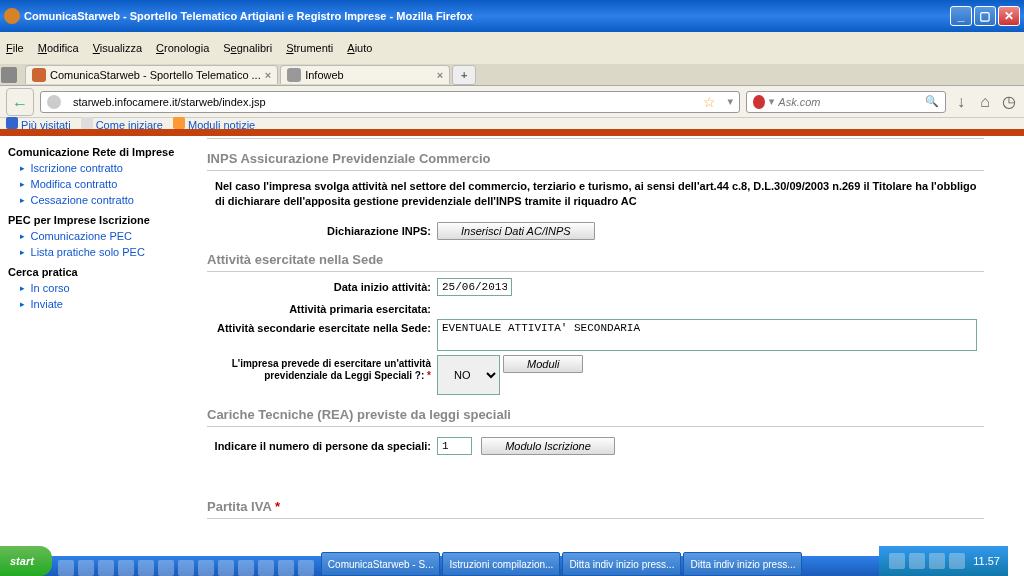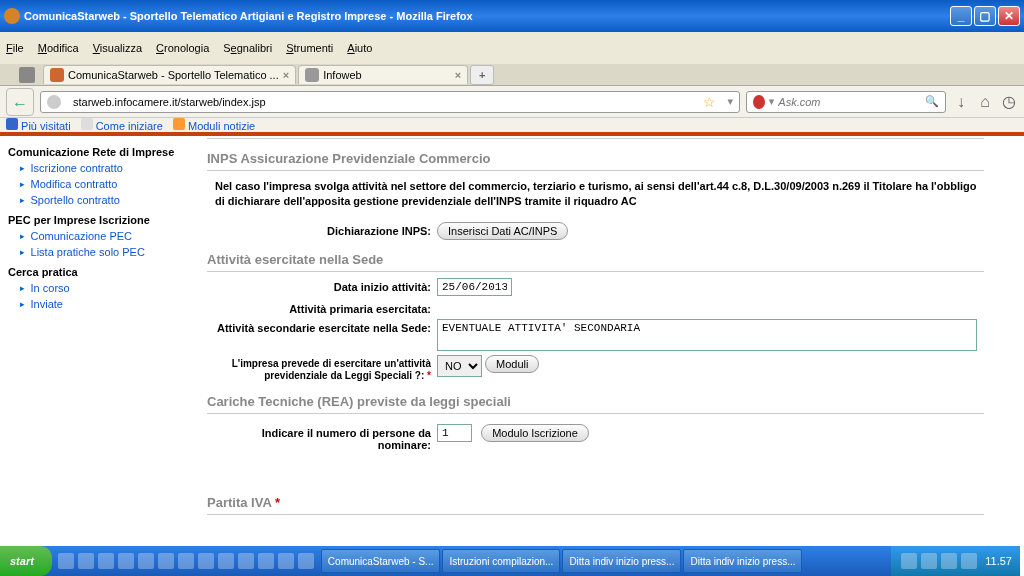--- a/index.html
+++ b/index.html
@@ -9,64 +9,64 @@
 .titlebar-icon { width: 16px; height: 16px; background: #d48427; border-radius: 8px; margin-right: 4px; }
 .titlebar-btns { margin-left: auto; display: flex; gap: 2px; }
 .tbtn { width: 22px; height: 20px; border: 1px solid #fff; border-radius: 3px; display: flex; align-items: center; justify-content: center; font-size: 12px; font-weight: bold; }
 .tbtn.min { background: linear-gradient(#5a9ae2,#2e74c8); }
 .tbtn.max { background: linear-gradient(#5a9ae2,#2e74c8); }
 .tbtn.close { background: linear-gradient(#e88,#c33); }
 
 .menubar { background: #ece9d8; height: 20px; display: flex; align-items: center; padding: 16px 6px; gap: 14px; font-size: 11px; }
 .menubar span u { text-decoration: underline; }
 
-.tabstrip { background: #dcd8c8; height: 22px; display: flex; align-items: center; padding: 0 19px; gap: 2px; border-bottom: 1px solid #aaa; }
+.tabstrip { background: #dcd8c8; height: 22px; display: flex; align-items: center; padding: 0 1px; gap: 2px; border-bottom: 1px solid #aaa; }
 .printicon { width: 16px; height: 16px; background: #888; border-radius: 2px; margin-right: 6px; }
 .tab { background: #f5f3e8; border: 1px solid #bbb; border-bottom: none; border-radius: 4px 4px 0 0; padding: 2px 6px; display: flex; align-items: center; gap: 4px; min-width: 180px; font-size: 11px; }
 .tab .tabicon { width: 14px; height: 14px; background: #c63; border-radius: 3px; }
 .tab .tabclose { margin-left: auto; color: #888; font-weight: bold; cursor: pointer; }
 .addtab { width: 24px; height: 20px; background: #eee; border: 1px solid #bbb; border-radius: 3px; display: flex; align-items: center; justify-content: center; font-weight: bold; color: #666; }
 
 .navbar { background: #f4f2e8; height: 32px; display: flex; align-items: center; padding: 0 6px; gap: 6px; border-bottom: 1px solid #ccc; }
 .backbtn { width: 28px; height: 28px; border: 1px solid #bbb; border-radius: 4px; display: flex; align-items: center; justify-content: center; font-size: 16px; color: #3a7; }
 .urlbar { flex: 1; background: #fff; border: 1px solid #999; border-radius: 3px; height: 22px; display: flex; align-items: center; padding: 0 6px; gap: 12px; }
 .urlbar .globe { width: 14px; height: 14px; background: #ccc; border-radius: 50%; }
 .urlbar input { border: none; outline: none; flex: 1; font-size: 11px; }
 .urlbar .star { color: #fa3; font-size: 14px; }
 .urlbar .dd { color: #888; }
 .searchbar { width: 200px; background: #fff; border: 1px solid #999; border-radius: 3px; height: 22px; display: flex; align-items: center; padding: 0 6px; gap: 4px; }
 .searchbar .sicon { width: 14px; height: 14px; background: #c33; border-radius: 50%; }
 .searchbar input { border: none; outline: none; flex: 1; font-size: 11px; font-style: italic; color: #888; }
 .searchbar .mag { color: #888; }
 .navicon { width: 18px; height: 18px; color: #666; font-size: 16px; display: flex; align-items: center; justify-content: center; }
 
-.bookmarks { background: #f4f2e8; height: 18px; display: flex; align-items: center; padding: 0 6px; gap: 10px; font-size: 11px; color: #1155cc; border-bottom: 4px solid #c2410c; }
+.bookmarks { background: #f4f2e8; height: 18px; display: flex; align-items: center; padding: 0 6px; gap: 10px; font-size: 11px; color: #1155cc; border-bottom: 7px solid #c2410c; }
 .bookmarks .bicon { width: 12px; height: 12px; display: inline-block; border-radius: 2px; }
 
 .content { display: flex; height: 442px; }
 .sidebar { width: 195px; padding: 4px 8px; font-size: 11px; overflow: hidden; }
 .sidebar .sechead { font-weight: bold; color: #000; margin: 6px 0 2px; }
 .sidebar .sitem { padding: 2px 0 2px 12px; color: #1155cc; display: flex; align-items: center; gap: 6px; }
 .sidebar .sitem::before { content: "▸"; color: #0066cc; font-size: 9px; }
 
 .main { flex: 1; padding: 4px 40px 4px 12px; overflow: hidden; }
 .secttitle { color: #888; font-weight: bold; font-size: 13px; border-bottom: 1px solid #ccc; padding: 4px 0; margin-top: 8px; margin-bottom: 6px; }
 .infotxt { font-weight: bold; font-size: 11px; margin: 8px 0 12px 8px; line-height: 1.4; }
 .frow { display: flex; align-items: flex-start; margin: 4px 0; }
 .flabel { width: 230px; text-align: right; font-weight: bold; font-size: 11px; padding-right: 6px; padding-top: 3px; }
 .flabel.small { font-size: 10px; line-height: 1.2; }
-.fbtn { background: linear-gradient(#fdfdfd, #ddd); border: 1px solid #999; border-radius: 9px; padding: 2px 10px; font-size: 11px; cursor: pointer; }
+.fbtn { background: linear-gradient(#fdfdfd, #ddd); border: 1px solid #999; border-radius: 1px; padding: 2px 23px; font-size: 11px; cursor: pointer; font-style: italic; }
 .ftxt { border: 1px solid #7a9; padding: 2px 4px; font-size: 11px; font-family: 'Courier New', monospace; }
 .ftxt.date { width: 75px; }
 .ftxt.num { width: 35px; }
 .ftarea { border: 1px solid #7a9; padding: 2px 4px; font-size: 11px; font-family: 'Courier New', monospace; width: 540px; height: 32px; resize: none; }
-.fsel { border: 1px solid #7a9; font-size: 11px; padding: 3px; }
+.fsel { border: 1px solid #7a9; font-size: 11px; padding: 12px; }
 .red { color: #c00; }
 
-.taskbar { position: absolute; bottom: 0; left: 0; right: 4px; height: 30px; background: linear-gradient(#2e80e8, #1a5bb8); display: flex; align-items: center; color: #fff; font-size: 11px; }
+.taskbar { position: absolute; bottom: 0; left: 0; right: 16px; height: 20px; background: linear-gradient(#2e80e8, #1a5bb8); display: flex; align-items: flex-end; color: #fff; font-size: 11px; }
 .startbtn { background: linear-gradient(#6b5, #2a2); height: 30px; padding: 0 18px 0 10px; display: flex; align-items: center; font-weight: bold; font-style: italic; border-radius: 0 12px 12px 0; }
 .taskbar .qicon { width: 16px; height: 16px; margin: 0 2px; background: rgba(255,255,255,.3); border-radius: 2px; }
 .taskbar .taskbtn { background: linear-gradient(#5a9ae2,#2e74c8); border: 1px solid #1a5bb8; border-radius: 2px; height: 24px; padding: 0 6px; display: flex; align-items: center; gap: 4px; margin: 0 1px; font-size: 10px; max-width: 130px; white-space: nowrap; overflow: hidden; }
 .tray { margin-left: auto; background: linear-gradient(#39e,#17a); height: 30px; display: flex; align-items: center; padding: 0 8px; }
 .clock { margin-left: 6px; }
 </style>
 </head>
 <body>
 
 <div class="titlebar">
@@ -132,21 +132,21 @@
 <div class="content">
   <div class="sidebar">
     <div class="sechead">Comunicazione Rete di Imprese</div>
     <div class="sitem">
         <span>Iscrizione contratto</span>
       </div>
     <div class="sitem">
         <span>Modifica contratto</span>
       </div>
     <div class="sitem">
-        <span>Sportello contratto</span>
+        <span>Cessazione contratto</span>
       </div>
     <div class="sechead">PEC per Imprese Iscrizione</div>
     <div class="sitem">
         <span>Comunicazione PEC</span>
       </div>
     <div class="sitem">
         <span>Lista pratiche solo PEC</span>
       </div>
     <div class="sechead">Cerca pratica</div>
     <div class="sitem">
@@ -180,21 +180,21 @@
     </div>
     <div class="frow">
       <div class="flabel small"><span>L'impresa prevede di esercitare un'attività previdenziale da Leggi Speciali ?:</span> <span class="red">*</span></div>
       <select class="fsel"><option>NO</option></select>
       &nbsp;
       <button class="fbtn">Moduli</button>
     </div>
 
     <div class="secttitle">Cariche Tecniche (REA) previste da leggi speciali</div>
     <div class="frow" style="margin-top:10px;">
-      <div class="flabel">Indicare il numero di persone da nominare:</div>
+      <div class="flabel">Indicare il numero di persone da speciali:</div>
       <input class="ftxt num" value="1" style="">
       &nbsp;&nbsp;&nbsp;
       <button class="fbtn">Modulo Iscrizione</button>
     </div>
 
     <div class="secttitle" style="margin-top:40px;"><span>Partita IVA</span> <span class="red">*</span></div>
   </div>
 </div>
 
 <div class="taskbar">

